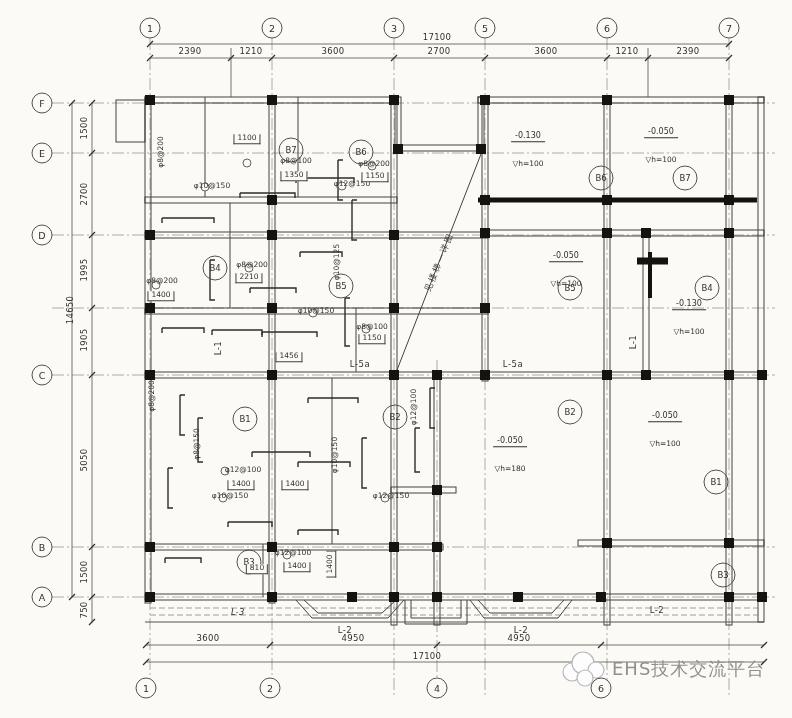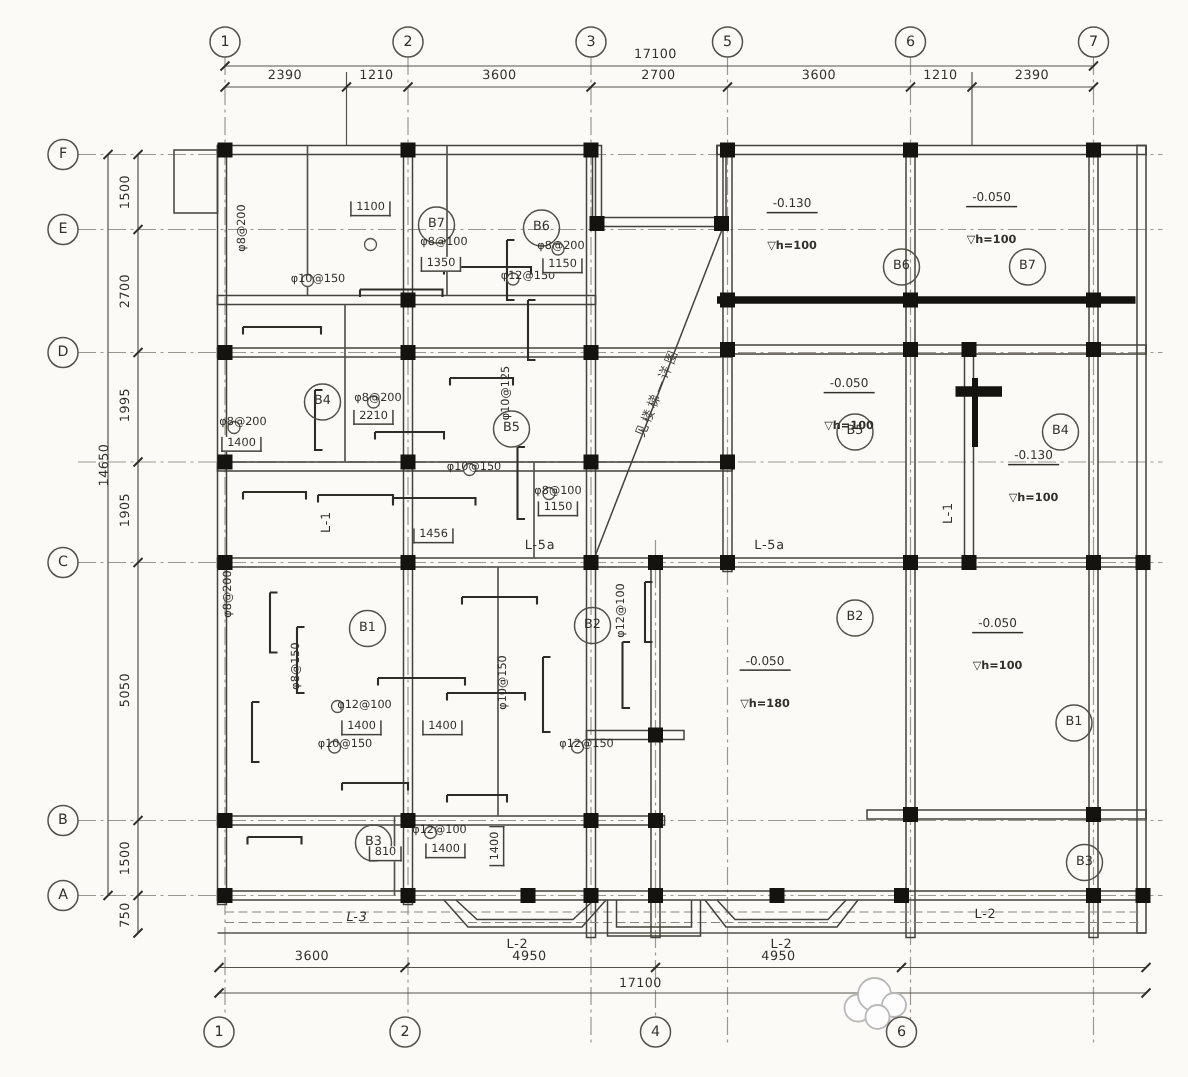--- a/index.html
+++ b/index.html
@@ -13,21 +13,21 @@
        display:flex;align-items:center;justify-content:center;font-size:9.5px;background:#fbfaf7;}
   .room-circle{width:23px;height:23px;border:1.2px solid #55524a;border-radius:50%;
        display:flex;align-items:center;justify-content:center;font-size:8.5px;background:transparent;margin-left:33px;}
   .dim{font-size:8.5px;letter-spacing:.3px;}
   .note{font-size:7.5px;}
   .seg{font-size:7.5px;border-bottom:1px solid #45423b;border-left:1px solid #45423b;
        border-right:1px solid #45423b;padding:0 3px 1px 3px;background:#fbfaf7;}
   .beam{font-size:8.5px;letter-spacing:.5px;}
   .elev{font-size:8px;text-align:center;}
   .elev .elev-val{display:inline-block;border-bottom:1px solid #33302a;padding:0 4px 1px 4px;font-style:normal;}
-  .elev .elev-h{display:block;font-size:7.5px;font-style:normal;margin-top:18px;font-weight:bold;}
+  .elev .elev-h{display:block;font-size:7.5px;font-style:normal;margin-top:18px;}
   .elev i{font-style:normal;}
   .stair{transform:translate(-50%,-50%) rotate(-68deg);font-size:8.5px;letter-spacing:2px;color:#403d36;}
   .watermark{position:absolute;left:612px;top:657px;font-size:18px;color:#8f8f8f;
        letter-spacing:1px;font-family:"DejaVu Sans",sans-serif;}
 </style>
 </head>
 <body>
 
 <div class="canvas">
 
@@ -293,14 +293,17 @@
       <span class="ann seg" style="left: 289px; top: 357px;">1456</span>
       <span class="ann seg" style="left: 161px; top: 296px;">1400</span>
       <span class="ann seg" style="left: 241px; top: 485px;">1400</span>
       <span class="ann seg" style="left: 295px; top: 485px;">1400</span>
       <span class="ann seg" style="left: 257px; top: 569px;">810</span>
       <span class="ann seg" style="left: 297px; top: 567px;">1400</span>
       <span class="ann seg vert" style="left: 331px; top: 564px;">1400</span>
       <span class="ann stair" style="left: 439px; top: 262px;">见楼梯—详图</span>
     </div>
 
-
+<div class="watermark">
+  <span>EHS技术交流平台</span>
 </div>
 
+</div>
+
 </body></html>

